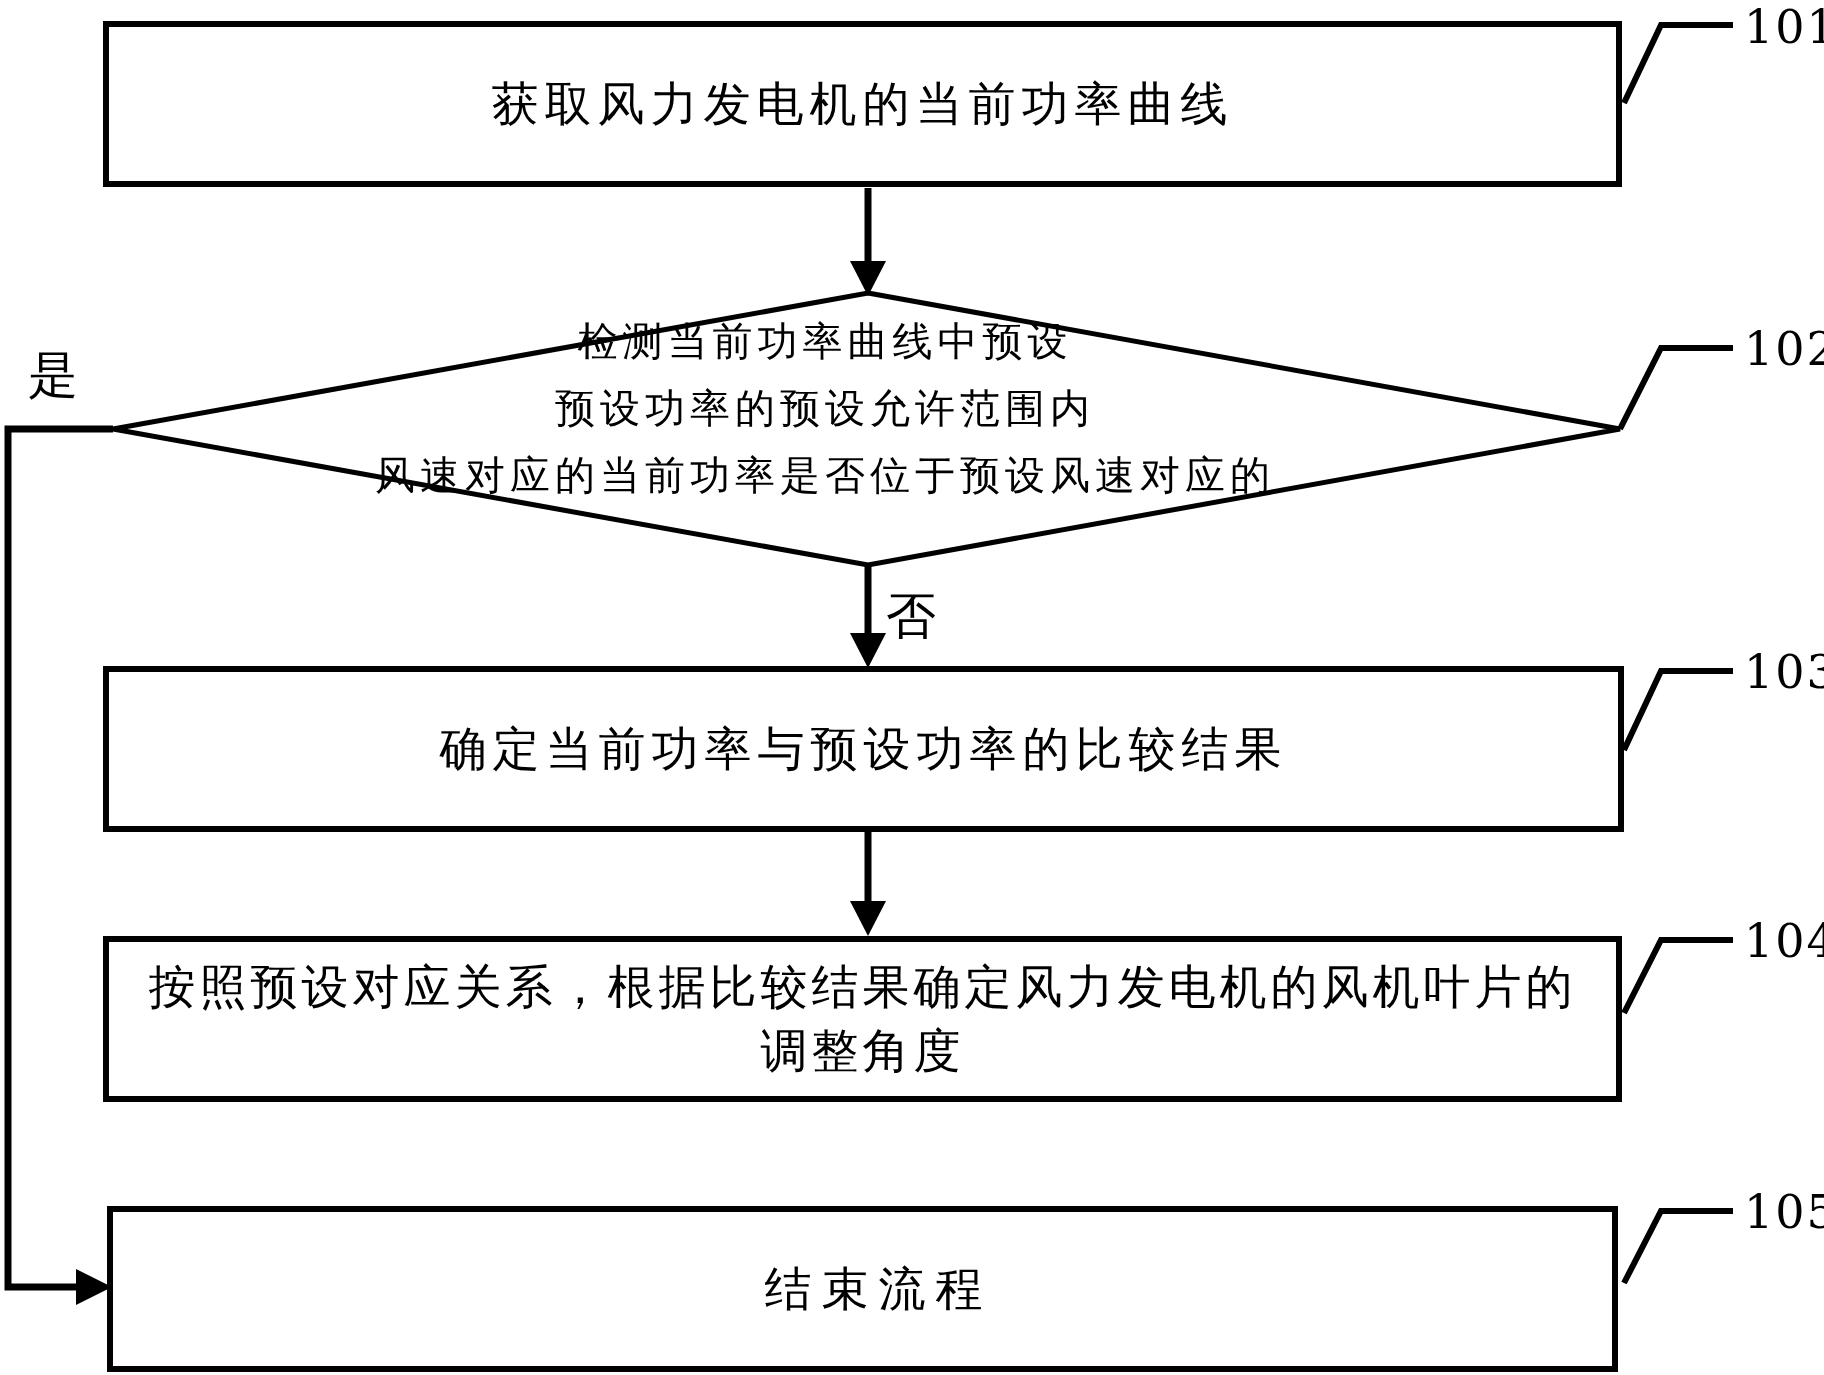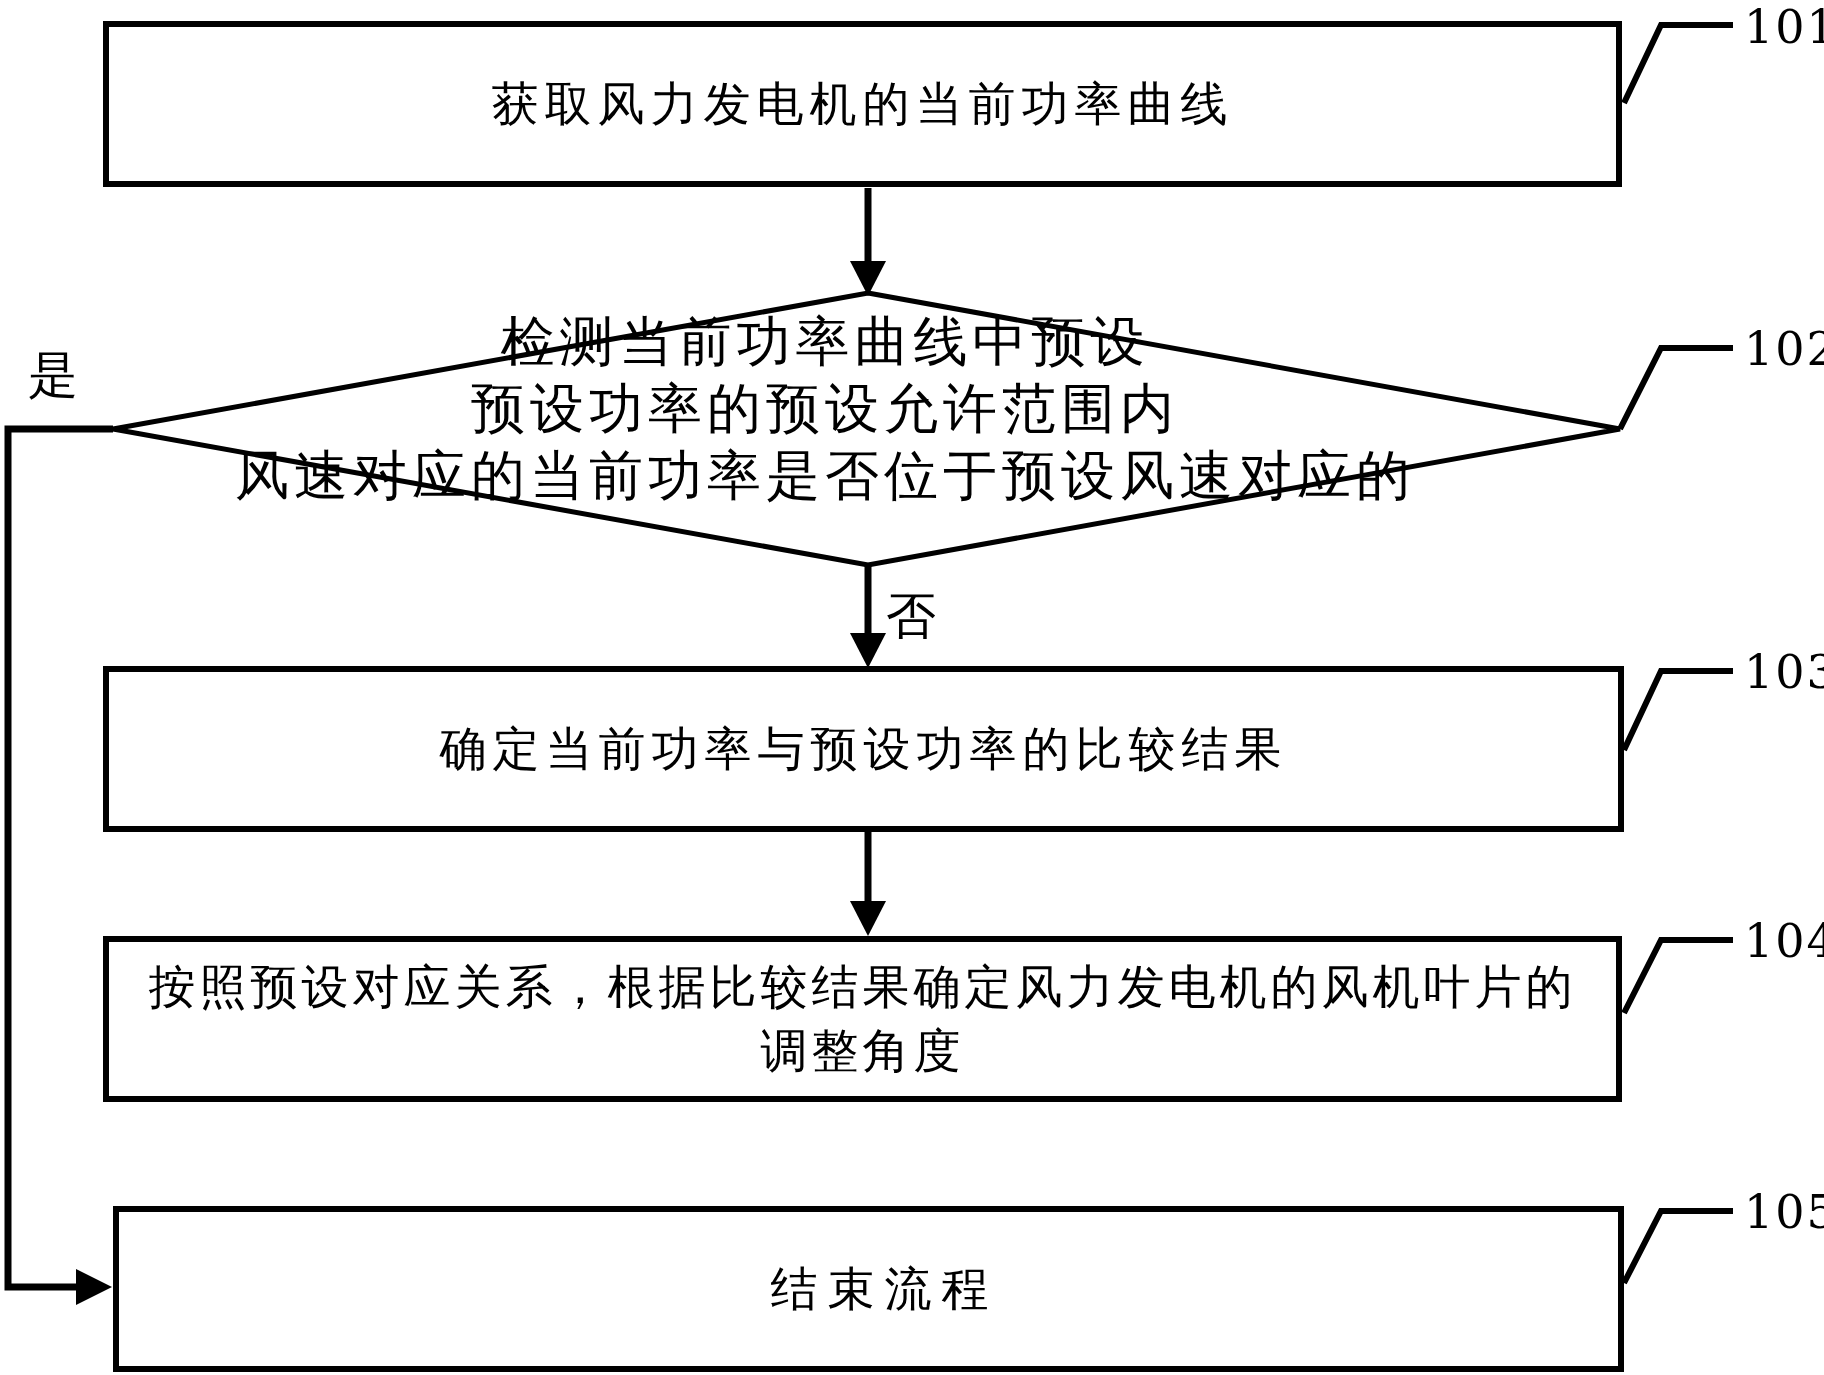--- a/index.html
+++ b/index.html
@@ -28,27 +28,27 @@
     justify-content: center;
     text-align: left;
     font-size: 47px;
     letter-spacing: 6px;
     line-height: 64px;
   }
   .box .line { white-space: nowrap; }
   #process-box-101 { left: 103px; top: 21px;  width: 1519px; height: 166px; }
   #process-box-103 { left: 103px; top: 666px; width: 1521px; height: 166px; }
   #process-box-104 { left: 103px; top: 936px; width: 1519px; height: 166px; letter-spacing: 4px; }
-  #process-box-105 { left: 113px; top: 1206px; width: 1511px; height: 166px; letter-spacing: 10px; padding-left: 32px; }
+  #process-box-105 { left: 107px; top: 1206px; width: 1511px; height: 166px; letter-spacing: 10px; padding-left: 32px; }
   #decision-text-102 {
     position: absolute;
     left: 100px; top: 308px;
     width: 1450px;
     text-align: center;
-    font-size: 54px;
+    font-size: 40px;
     line-height: 67px;
     letter-spacing: 5px;
   }
   #decision-text-102 .line { white-space: nowrap; }
   .ref-label {
     position: absolute;
     font-family: "DejaVu Serif", serif;
     font-size: 46px;
     letter-spacing: 2px;
     line-height: 50px;

